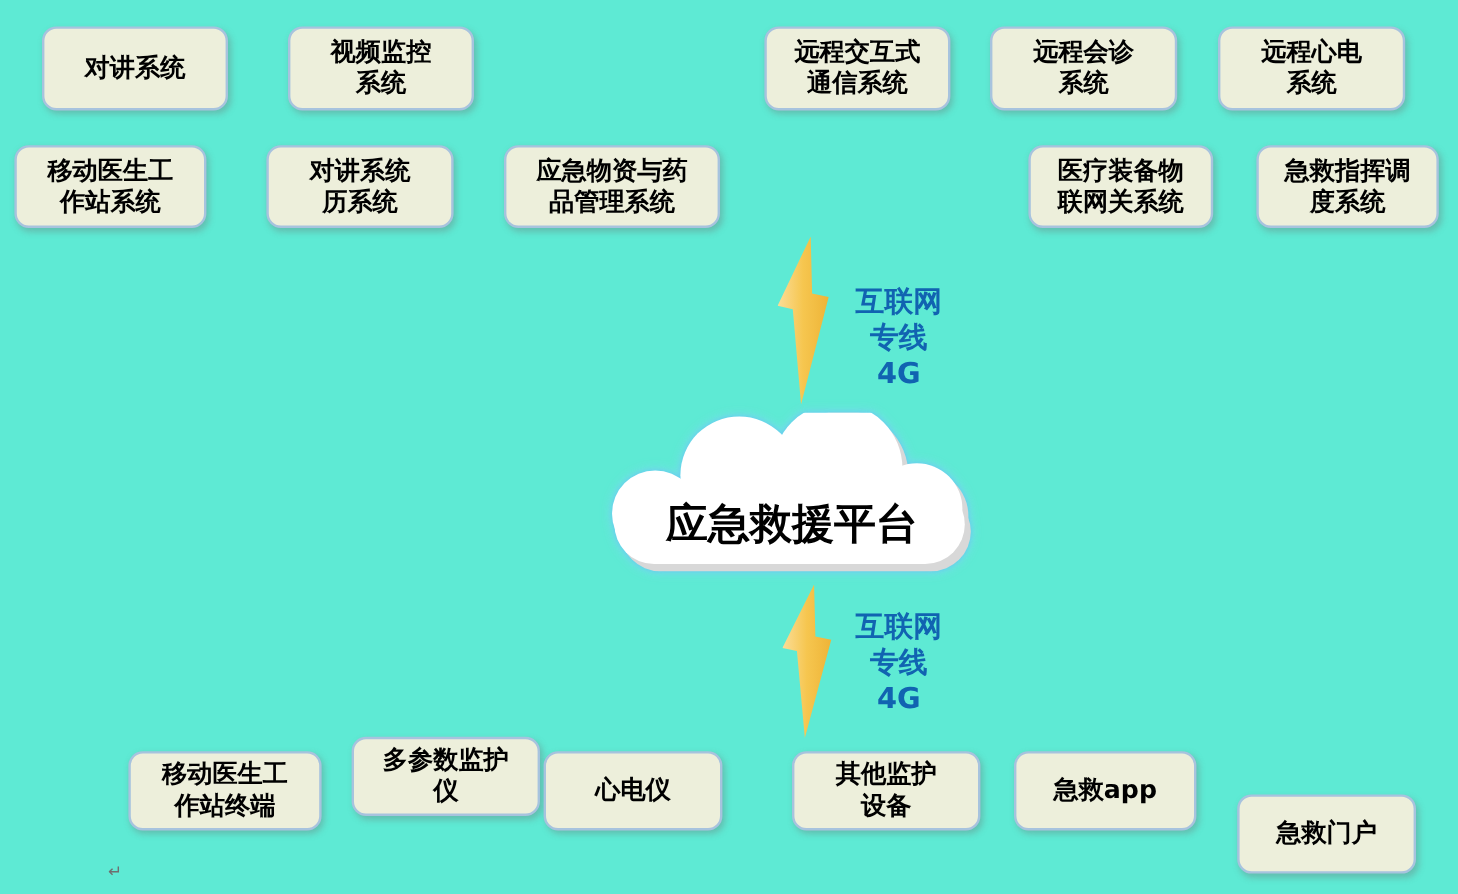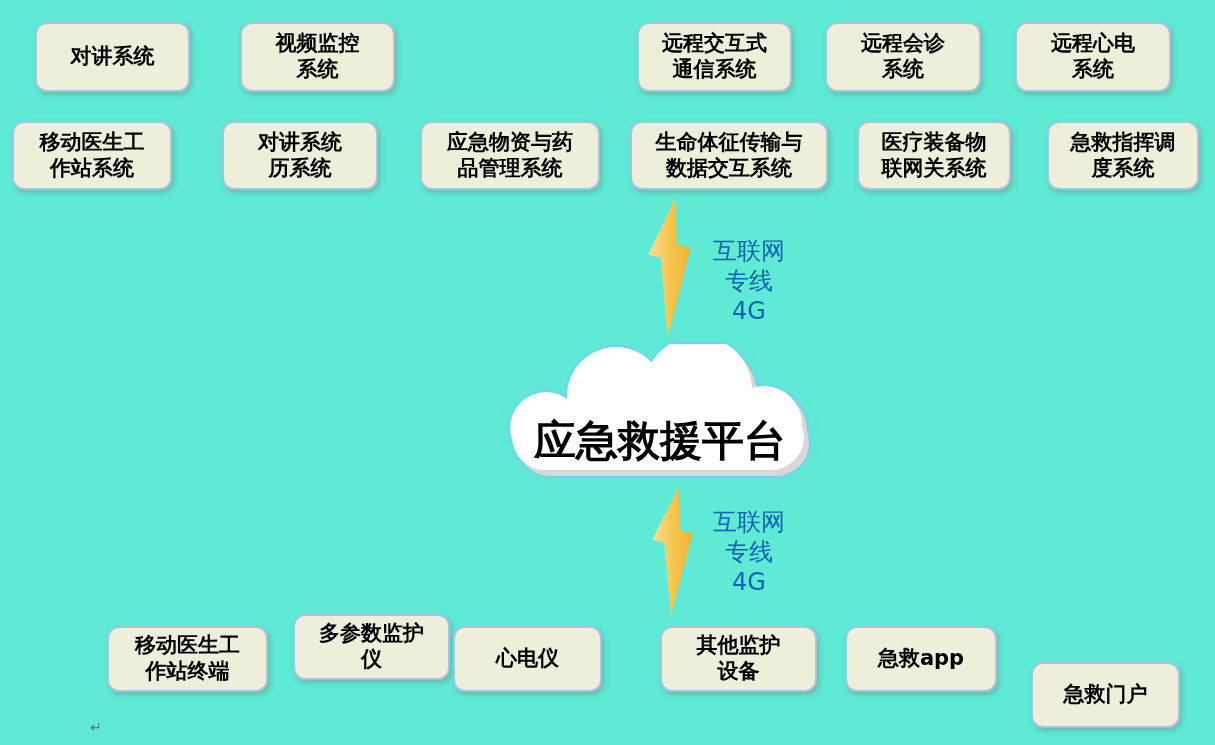--- a/index.html
+++ b/index.html
@@ -19,34 +19,34 @@
     font-weight:bold;
     font-size:21px;
     line-height:1.22;
     color:#000000;
     white-space:pre-line;
     box-sizing:border-box;
   }
   .linklabel{
     position:absolute;
     color:#1163b1;
-    font-weight:normal;
+    font-weight:bold;
     font-size:24px;
     line-height:30px;
     text-align:center;
     white-space:pre-line;
   }
   .boltsvg{position:absolute;}
   .cloudsvg{
     position:absolute;left:498px;top:344px;width:320px;height:140px;
     filter:drop-shadow(0 0 2px #5fc9ec) drop-shadow(0 0 4px rgba(130,215,245,0.9));
   }
   .cloudlabel{
     position:absolute;left:510px;top:413px;width:300px;
-    text-align:center;font-weight:bold;font-size:42px;color:#000;
+    text-align:center;font-weight:bold;font-size:35px;color:#000;
   }
   .pilcrow{
     position:absolute;left:90px;top:719px;
     font-size:14px;color:#6f6f6f;font-weight:normal;
   }
 </style>
 </head>
 <body>
 
 <div id="canvas">
@@ -60,22 +60,20 @@
 系统</div>
   <div class="sysbox" style="left:1015px;top:22px;width:156px;height:70px">远程心电
 系统</div>
 
   <div class="sysbox" style="left:12px;top:121px;width:160px;height:69px">移动医生工
 作站系统</div>
   <div class="sysbox" style="left:222px;top:121px;width:156px;height:69px">对讲系统
 历系统</div>
   <div class="sysbox" style="left:420px;top:121px;width:180px;height:69px">应急物资与药
 品管理系统</div>
-  <div class="sysbox" style="left:630px;top:121px;width:198px;height:69px">生命体征传输与
-数据交互系统</div>
   <div class="sysbox" style="left:1047px;top:121px;width:152px;height:69px">急救指挥调
 度系统</div>
   <div class="sysbox" style="left:857px;top:121px;width:154px;height:69px">医疗装备物
 联网关系统</div>
 
   <svg class="boltsvg" style="left:648px;top:197px;width:46px;height:140px" viewBox="0 0 40 150" preserveAspectRatio="none">
     <defs>
       <linearGradient id="gold1" x1="0" y1="0" x2="1" y2="0">
         <stop offset="0" stop-color="#fbdd98"></stop>
         <stop offset="0.5" stop-color="#f6c64f"></stop>

